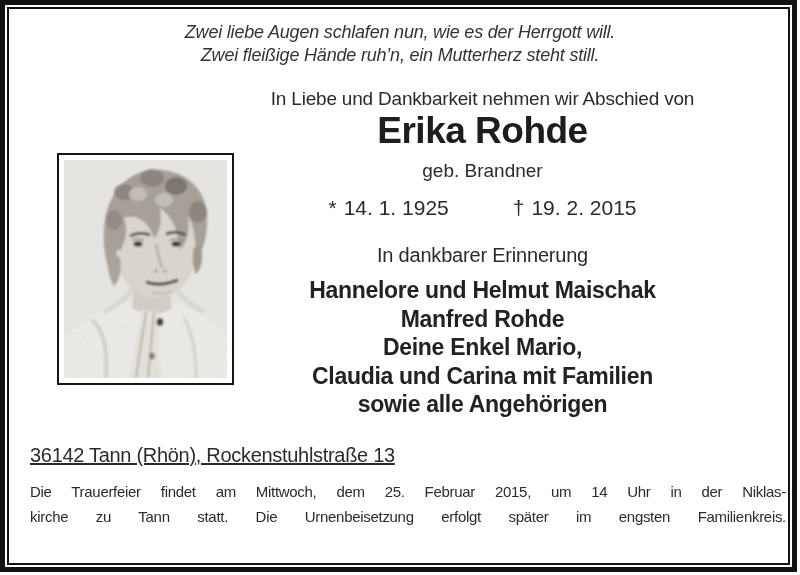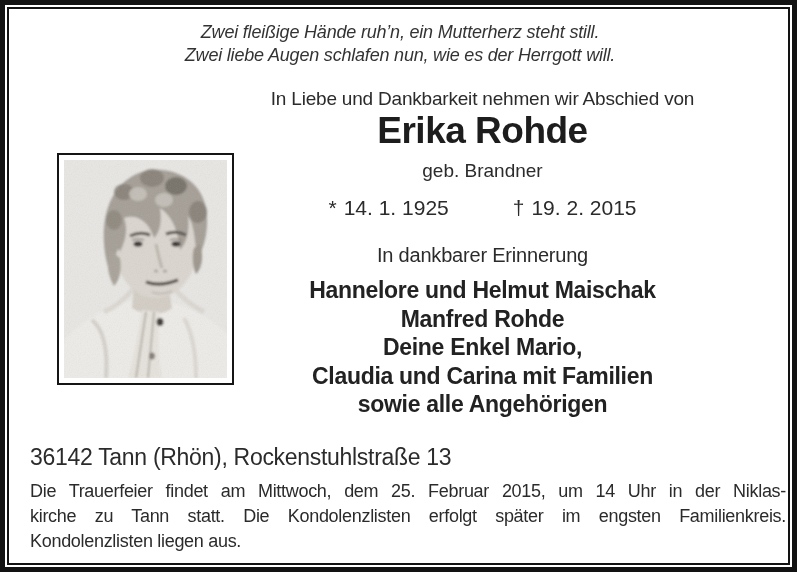--- a/index.html
+++ b/index.html
@@ -45,40 +45,40 @@
 
   .photo-frame {
     position: absolute; left: 57px; top: 153px;
     width: 163px; height: 218px;
     background: #ffffff; border: 2.5px solid #151515; padding: 5px;
   }
   .photo-frame svg { display: block; width: 163px; height: 218px; }
 
   .address {
     position: absolute; left: 30px; top: 444px;
-    font-size: 23px; letter-spacing: -0.3px; color: #2b2b2b;
+    font-size: 20px; letter-spacing: -0.3px; color: #2b2b2b; text-decoration: underline;
   }
   .details {
     position: absolute; left: 30px; top: 479px; width: 756px;
-    font-size: 18px; line-height: 25px; letter-spacing: -0.3px; color: #2b2b2b;
+    font-size: 15px; line-height: 25px; letter-spacing: -0.3px; color: #2b2b2b;
   }
   .details-line { text-align: left; }
   .details-line.just { text-align: justify; text-align-last: justify; }
 </style>
 </head>
 <body>
 
 <div class="page">
 
   <div class="frame-outer"></div>
   <div class="frame-inner"></div>
 
   <div class="verse">
+    <div>Zwei liebe Augen schlafen nun, wie es der Herrgott will.</div>
     <div>Zwei fleißige Hände ruh’n, ein Mutterherz steht still.</div>
-    <div>Zwei liebe Augen schlafen nun, wie es der Herrgott will.</div>
   </div>
 
   <div class="photo-frame">
     <svg viewBox="0 0 163 218" preserveAspectRatio="none" xmlns="http://www.w3.org/2000/svg" role="img">
       <defs>
         <filter id="soft" x="-15%" y="-15%" width="130%" height="130%">
           <feGaussianBlur stdDeviation="1.1"></feGaussianBlur>
         </filter>
         <filter id="grain">
           <feTurbulence type="fractalNoise" baseFrequency="0.9" numOctaves="2"></feTurbulence>
@@ -152,17 +152,16 @@
     <div>Manfred Rohde</div>
     <div>Deine Enkel Mario,</div>
     <div>Claudia und Carina mit Familien</div>
     <div>sowie alle Angehörigen</div>
   </div>
 
   <div class="address">36142 Tann (Rhön), Rockenstuhlstraße 13</div>
 
   <div class="details">
     <div class="details-line just">Die Trauerfeier findet am Mittwoch, dem 25. Februar 2015, um 14 Uhr in der Niklas-</div>
-    <div class="details-line just">kirche zu Tann statt. Die Kondolenzlisten erfolgt später im engsten Familienkreis.</div>
-    <div class="details-line">Kondolenzlisten liegen aus.</div>
+    <div class="details-line just">kirche zu Tann statt. Die Urnenbeisetzung erfolgt später im engsten Familienkreis.</div>
   </div>
 
 </div>
 
 </body></html>

